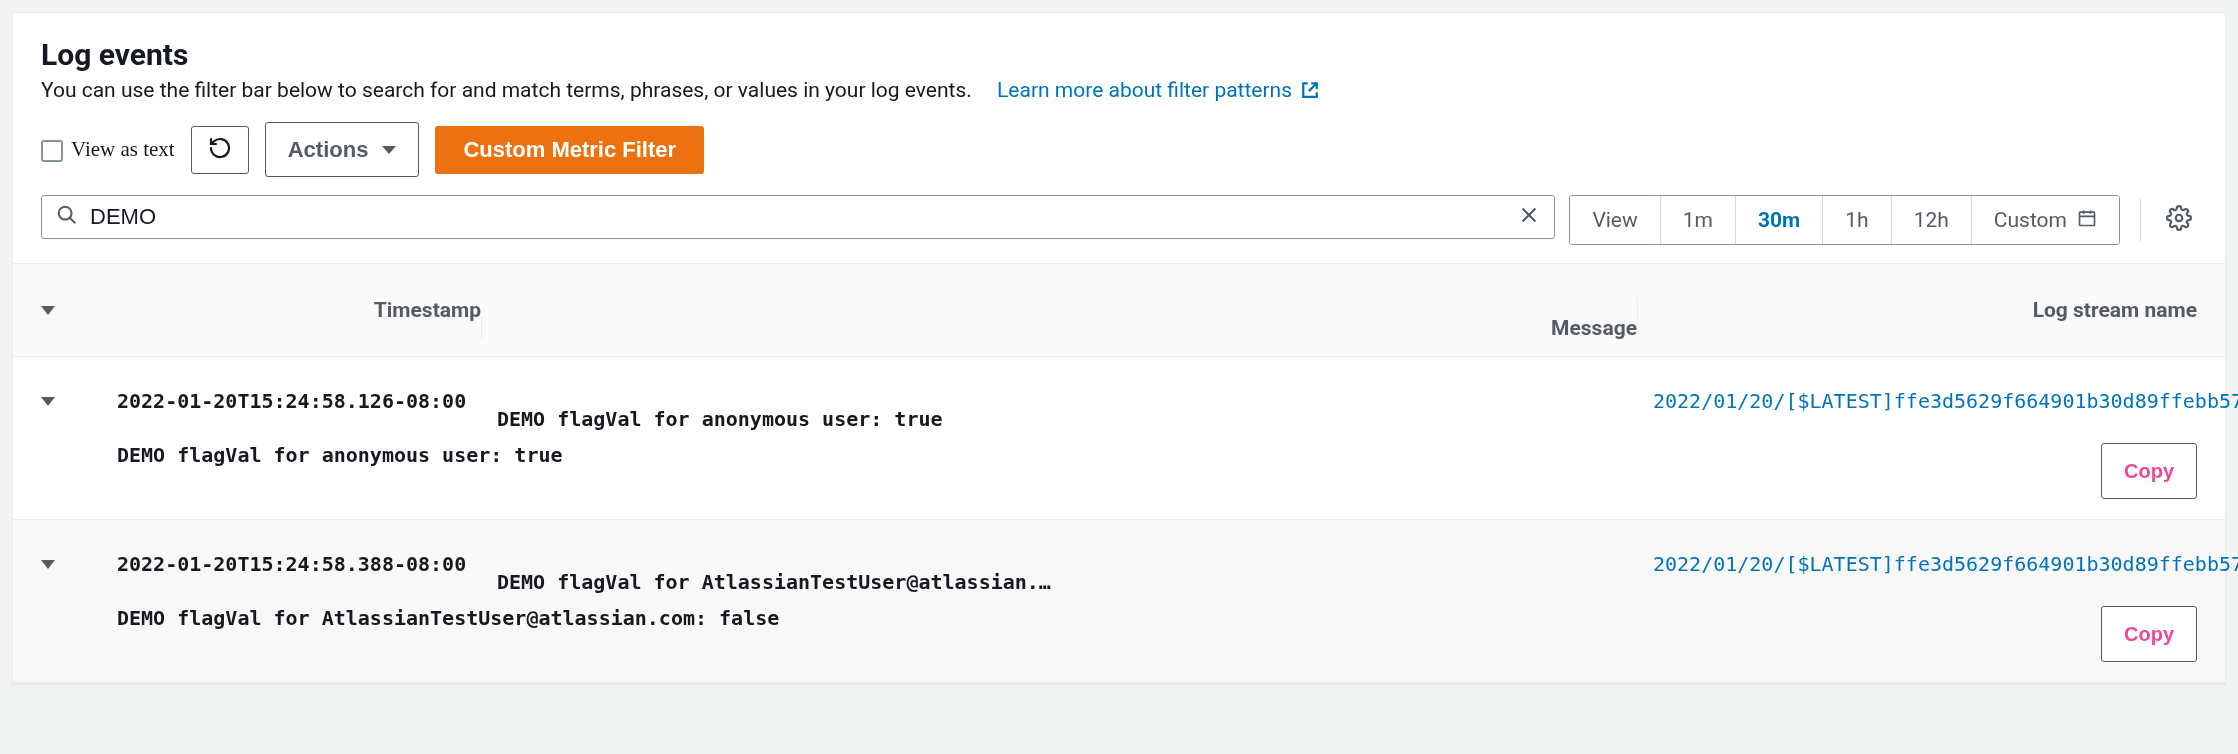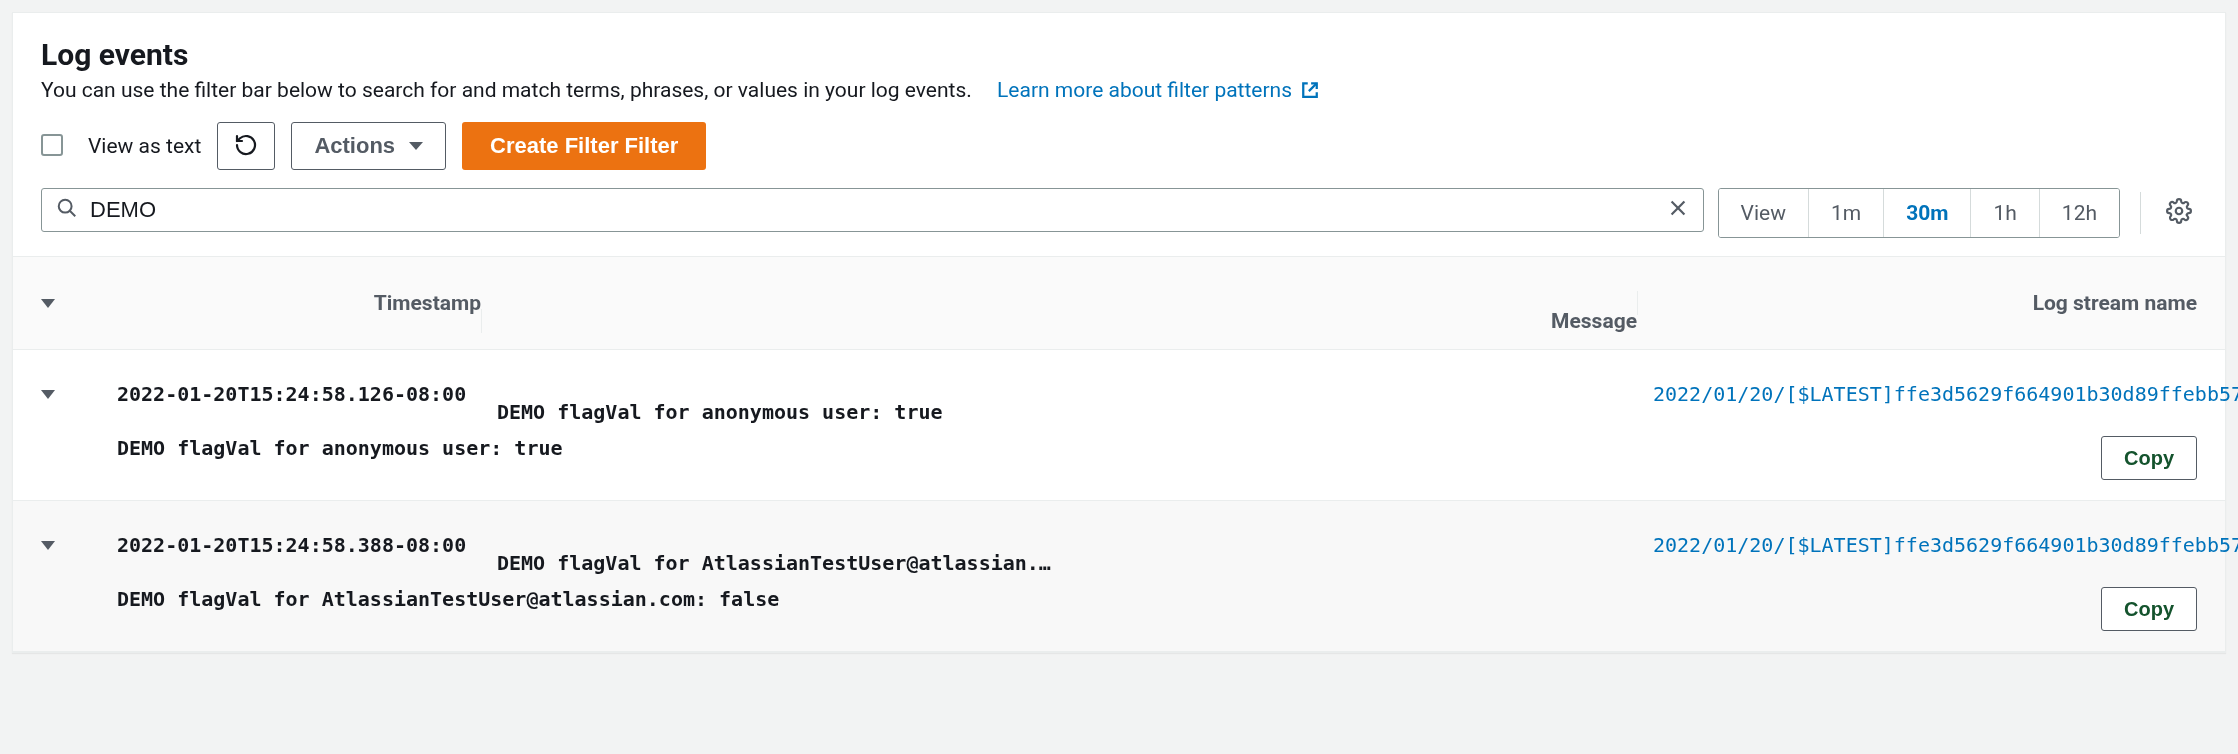--- a/index.html
+++ b/index.html
@@ -39,22 +39,23 @@
     margin-left: 4px;
   }
   .toolbar {
     display: flex;
     align-items: center;
     gap: 16px;
     padding: 0 28px 18px 28px;
   }
   .checkbox-wrap {
     display: flex;
-    align-items: flex-start;
-    gap: 25px;
+    align-items: flex-end;
+    gap: 8px;
+    font-family: Liberation Serif, serif;
   }
   .checkbox {
     width: 22px;
     height: 22px;
     border: 2px solid #879596;
     border-radius: 3px;
     background: #fff;
     cursor: pointer;
   }
   .checkbox-label {
@@ -66,21 +67,21 @@
     border: 1.5px solid #545b64;
     border-radius: 3px;
     background: #fff;
     display: inline-flex;
     align-items: center;
     justify-content: center;
     cursor: pointer;
     padding: 0 16px;
   }
   .actions-btn {
-    height: 48px;
+    height: 55px;
     border: 1.5px solid #545b64;
     border-radius: 3px;
     background: #fff;
     display: inline-flex;
     align-items: center;
     gap: 14px;
     padding: 0 22px;
     font-size: 22px;
     font-weight: 700;
     color: #545b64;
@@ -227,27 +228,27 @@
     text-overflow: ellipsis;
   }
   .row-detail {
     display: flex;
     padding: 12px 0 6px 76px;
     align-items: flex-start;
     justify-content: space-between;
     gap: 20px;
   }
   .copy-btn {
-    height: 44px;
+    height: 56px;
     border: 1.5px solid #545b64;
     border-radius: 3px;
     background: #fff;
     font-weight: 700;
     font-size: 20px;
-    color: #14532d;
+    color: #ec4899;
     padding: 0 22px;
     cursor: pointer;
     flex-shrink: 0;
   }
 </style>
 </head>
 <body>
 
 <div class="panel">
 
@@ -278,21 +279,21 @@
         <svg width="24" height="24" viewBox="0 0 24 24" fill="none" stroke="#16191f" stroke-width="2.2" stroke-linecap="round" stroke-linejoin="round">
           <path d="M3 12a9 9 0 1 0 3-6.7L3 8"></path>
             <path d="M3 3v5h5"></path>
         </svg>
       </span>
     </button>
     <button class="actions-btn">
       <span>Actions</span>
       <span class="caret-down"></span>
     </button>
-    <button class="primary-btn">Create Filter Filter</button>
+    <button class="primary-btn">Custom Metric Filter</button>
   </div>
 
   <div class="filter-row">
     <div class="search-wrap">
       <span>
         <svg width="22" height="22" viewBox="0 0 24 24" fill="none" stroke="#545b64" stroke-width="2.2">
           <circle cx="10" cy="10" r="7"></circle>
             <line x1="21" y1="21" x2="15" y2="15"></line>
         </svg>
       </span>
@@ -304,20 +305,31 @@
         </svg>
       </span>
     </div>
 
     <div class="time-range">
       <div class="time-seg">View</div>
       <div class="time-seg">1m</div>
       <div class="time-seg active">30m</div>
       <div class="time-seg">1h</div>
       <div class="time-seg">12h</div>
+      <div class="time-seg">
+        <span>Custom</span>
+        <span>
+          <svg width="20" height="20" viewBox="0 0 24 24" fill="none" stroke="#545b64" stroke-width="2">
+            <rect x="3" y="5" width="18" height="16" rx="1"></rect>
+              <line x1="3" y1="10" x2="21" y2="10"></line>
+            <line x1="8" y1="3" x2="8" y2="7"></line>
+              <line x1="16" y1="3" x2="16" y2="7"></line>
+          </svg>
+        </span>
+      </div>
     </div>
 
     <div class="vdivider"></div>
 
     <div class="gear-btn">
       <span>
         <svg width="26" height="26" viewBox="0 0 24 24" fill="none" stroke="#545b64" stroke-width="2">
           <circle cx="12" cy="12" r="3"></circle>
           <path d="M19.4 15a1.7 1.7 0 0 0 .34 1.87l.06.06a2 2 0 1 1-2.83 2.83l-.06-.06a1.7 1.7 0 0 0-1.87-.34 1.7 1.7 0 0 0-1 1.56V21a2 2 0 1 1-4 0v-.09a1.7 1.7 0 0 0-1-1.56 1.7 1.7 0 0 0-1.87.34l-.06.06a2 2 0 1 1-2.83-2.83l.06-.06a1.7 1.7 0 0 0 .34-1.87 1.7 1.7 0 0 0-1.56-1H3a2 2 0 1 1 0-4h.09a1.7 1.7 0 0 0 1.56-1 1.7 1.7 0 0 0-.34-1.87l-.06-.06a2 2 0 1 1 2.83-2.83l.06.06a1.7 1.7 0 0 0 1.87.34H9a1.7 1.7 0 0 0 1-1.56V3a2 2 0 1 1 4 0v.09a1.7 1.7 0 0 0 1 1.56 1.7 1.7 0 0 0 1.87-.34l.06-.06a2 2 0 1 1 2.83 2.83l-.06.06a1.7 1.7 0 0 0-.34 1.87V9a1.7 1.7 0 0 0 1.56 1H21a2 2 0 1 1 0 4h-.09a1.7 1.7 0 0 0-1.56 1z"></path>
         </svg>

